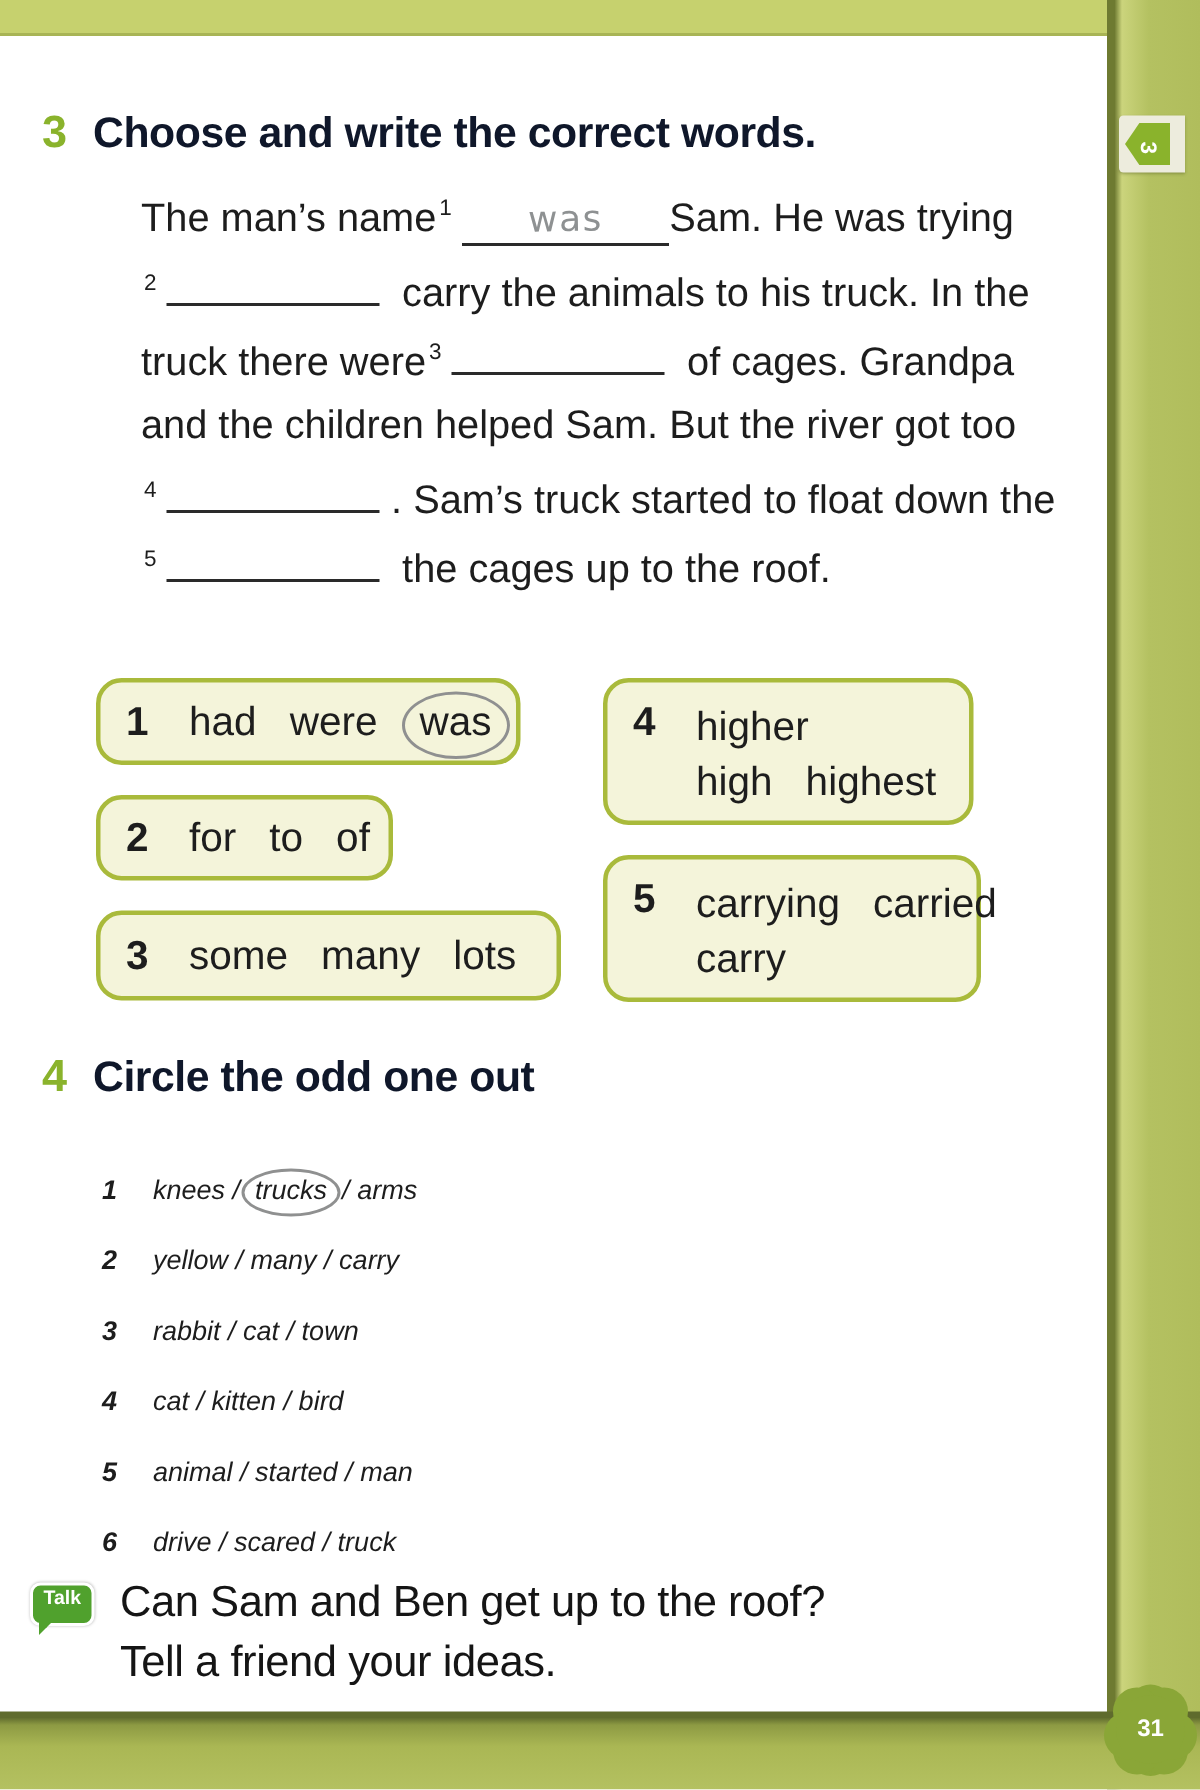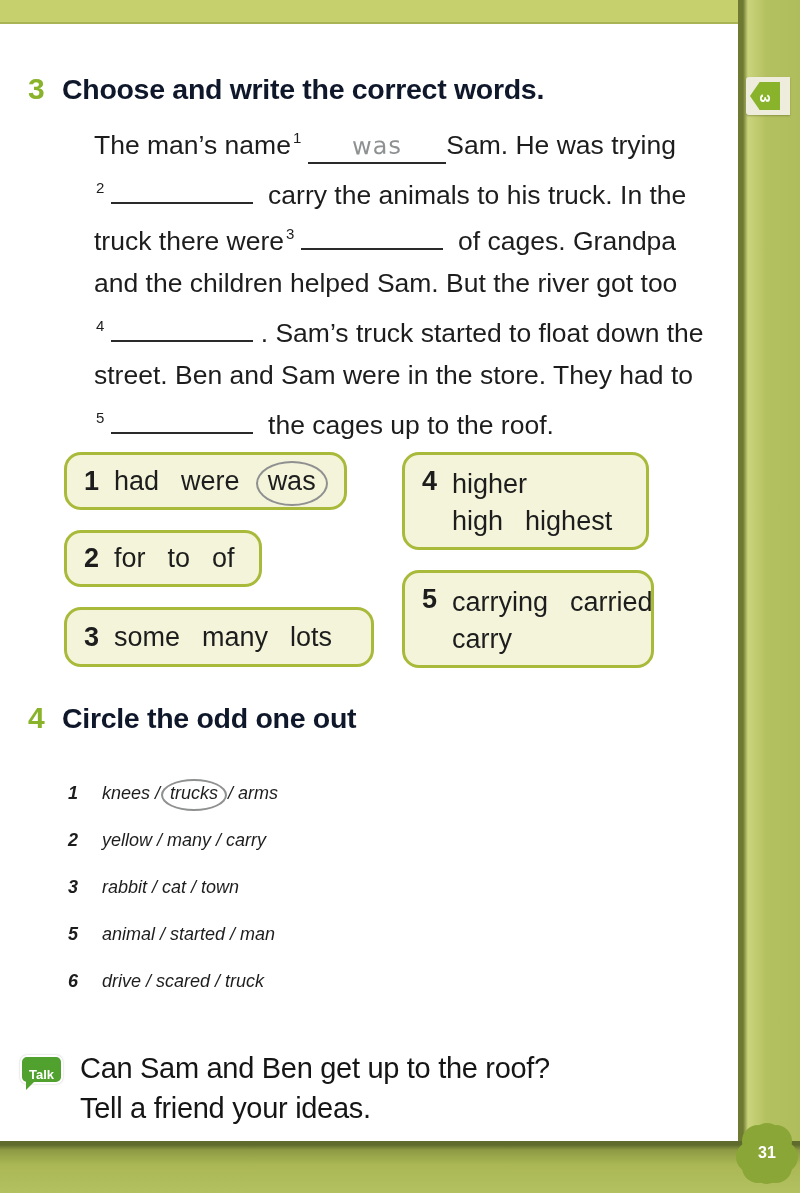--- a/index.html
+++ b/index.html
@@ -73,21 +73,21 @@
     box-sizing:border-box; font-size:27px; display:flex; padding-left:17px;
   }
   .opt-box.one-line { align-items:center; }
   .opt-box.two-line { align-items:flex-start; padding-top:11px; }
   .b1 { left:64px;  top:452px; width:283px; height:58px; }
   .b2 { left:64px;  top:530px; width:198px; height:57px; }
   .b3 { left:64px;  top:607px; width:310px; height:60px; }
   .b4 { left:402px; top:452px; width:247px; height:98px; }
   .b5 { left:402px; top:570px; width:252px; height:98px; }
   .bnum { font-weight:bold; margin-right:15px; }
-  .bline { line-height:37px; white-space:pre; }
+  .bline { line-height:37px; white-space:pre;margin-left:12px; }
   .one-line .bline { line-height:normal; }
   .bword { margin-right:22px; }
   .bword:last-child { margin-right:0; }
 
   
   .circled {
     display:inline-block; border:2.6px solid #8f9090; border-radius:50%;
     padding:5px 10px 9px; margin:-9px -6px -11px; line-height:1;
   }
   .odd-words .circled { padding:3px 7px 7px; margin:-7px -4px -9px; }
@@ -96,21 +96,21 @@
   #odd-list { position:absolute; left:68px; top:770px; font-size:18px;font-style:italic; }
   .odd-item { height:47px; line-height:47px; white-space:pre; }
   .odd-num { font-weight:bold; display:inline-block; width:34px; }
 
   
   #talk { position:absolute; left:20px; top:1048px; }
   .talk-badge {
     position:absolute; left:0; top:7px; width:39px; height:25px;
     background:#50a12d; border:2px solid #ffffff; border-radius:7px;
     box-shadow:0 0 2px rgba(0,0,0,.25);
-    display:flex; align-items:flex-end; justify-content:center;
+    display:flex; align-items:flex-start; justify-content:center;
   }
   .talk-badge:after {
     content:""; position:absolute; left:4px; bottom:-8px;
     border:5px solid transparent; border-top-color:#50a12d; border-left-color:#50a12d;
   }
   .talk-badge span { color:#ffffff; font-weight:bold; font-size:13px; }
   .talk-text { margin-left:60px; font-weight:normal; font-size:29px; line-height:40px; color:#151515; letter-spacing:-0.3px; }
 
   
   .page-badge {
@@ -139,21 +139,20 @@
 </div>
 
 <div class="ex-head" id="ex3-head"><span class="ex-num">3</span><span class="ex-title">Choose and write the correct words.</span></div>
 
 <div id="paragraph">
     <div class="para-line"><span>The man’s name</span><span class="sup">1</span><span class="blank" style="width: 138px;"><span class="hand">was</span></span><span>Sam. He was trying</span></div>
     <div class="para-line"><span class="sup">2</span><span class="blank" style="width: 142px;"></span><span>  carry the animals to his truck. In the</span></div>
     <div class="para-line"><span>truck there were</span><span class="sup">3</span><span class="blank" style="width: 142px;"></span><span>  of cages. Grandpa</span></div>
     <div class="para-line"><span>and the children helped Sam. But the river got too</span></div>
     <div class="para-line"><span class="sup">4</span><span class="blank" style="width: 142px;"></span><span> . Sam’s truck started to float down the</span></div>
-    <div class="para-line"><span>street. Ben and Sam were in the store. They had to</span></div>
     <div class="para-line"><span class="sup">5</span><span class="blank" style="width: 142px;"></span><span>  the cages up to the roof.</span></div>
   </div>
 
 <div class="opt-box one-line b1">
     <span class="bnum">1</span>
     <span class="blines">
       <div class="bline"><span class="bword">had</span><span class="bword">were</span><span class="bword circled">was</span></div>
     </span>
   </div>
 <div class="opt-box one-line b2">
@@ -182,20 +181,21 @@
       <div class="bline"><span class="bword">carry</span></div>
     </span>
   </div>
 
 <div class="ex-head" id="ex4-head"><span class="ex-num">4</span><span class="ex-title">Circle the odd one out</span></div>
 
 <div id="odd-list">
     <div class="odd-item"><span class="odd-num">1</span><span class="odd-words"><span class="odd-word">knees</span><span class="sep"> / </span><span class="circled">trucks</span><span class="sep"> / </span><span class="odd-word">arms</span></span></div>
     <div class="odd-item"><span class="odd-num">2</span><span class="odd-words"><span class="odd-word">yellow</span><span class="sep"> / </span><span class="odd-word">many</span><span class="sep"> / </span><span class="odd-word">carry</span></span></div>
     <div class="odd-item"><span class="odd-num">3</span><span class="odd-words"><span class="odd-word">rabbit</span><span class="sep"> / </span><span class="odd-word">cat</span><span class="sep"> / </span><span class="odd-word">town</span></span></div>
+    <div class="odd-item"><span class="odd-num">4</span><span class="odd-words"><span class="odd-word">cat</span><span class="sep"> / </span><span class="odd-word">kitten</span><span class="sep"> / </span><span class="odd-word">bird</span></span></div>
     <div class="odd-item"><span class="odd-num">5</span><span class="odd-words"><span class="odd-word">animal</span><span class="sep"> / </span><span class="odd-word">started</span><span class="sep"> / </span><span class="odd-word">man</span></span></div>
     <div class="odd-item"><span class="odd-num">6</span><span class="odd-words"><span class="odd-word">drive</span><span class="sep"> / </span><span class="odd-word">scared</span><span class="sep"> / </span><span class="odd-word">truck</span></span></div>
   </div>
 
 <div id="talk">
   <div class="talk-badge">
       <span>Talk</span>
     </div>
   <div class="talk-text">
     <div>Can Sam and Ben get up to the roof?</div>

